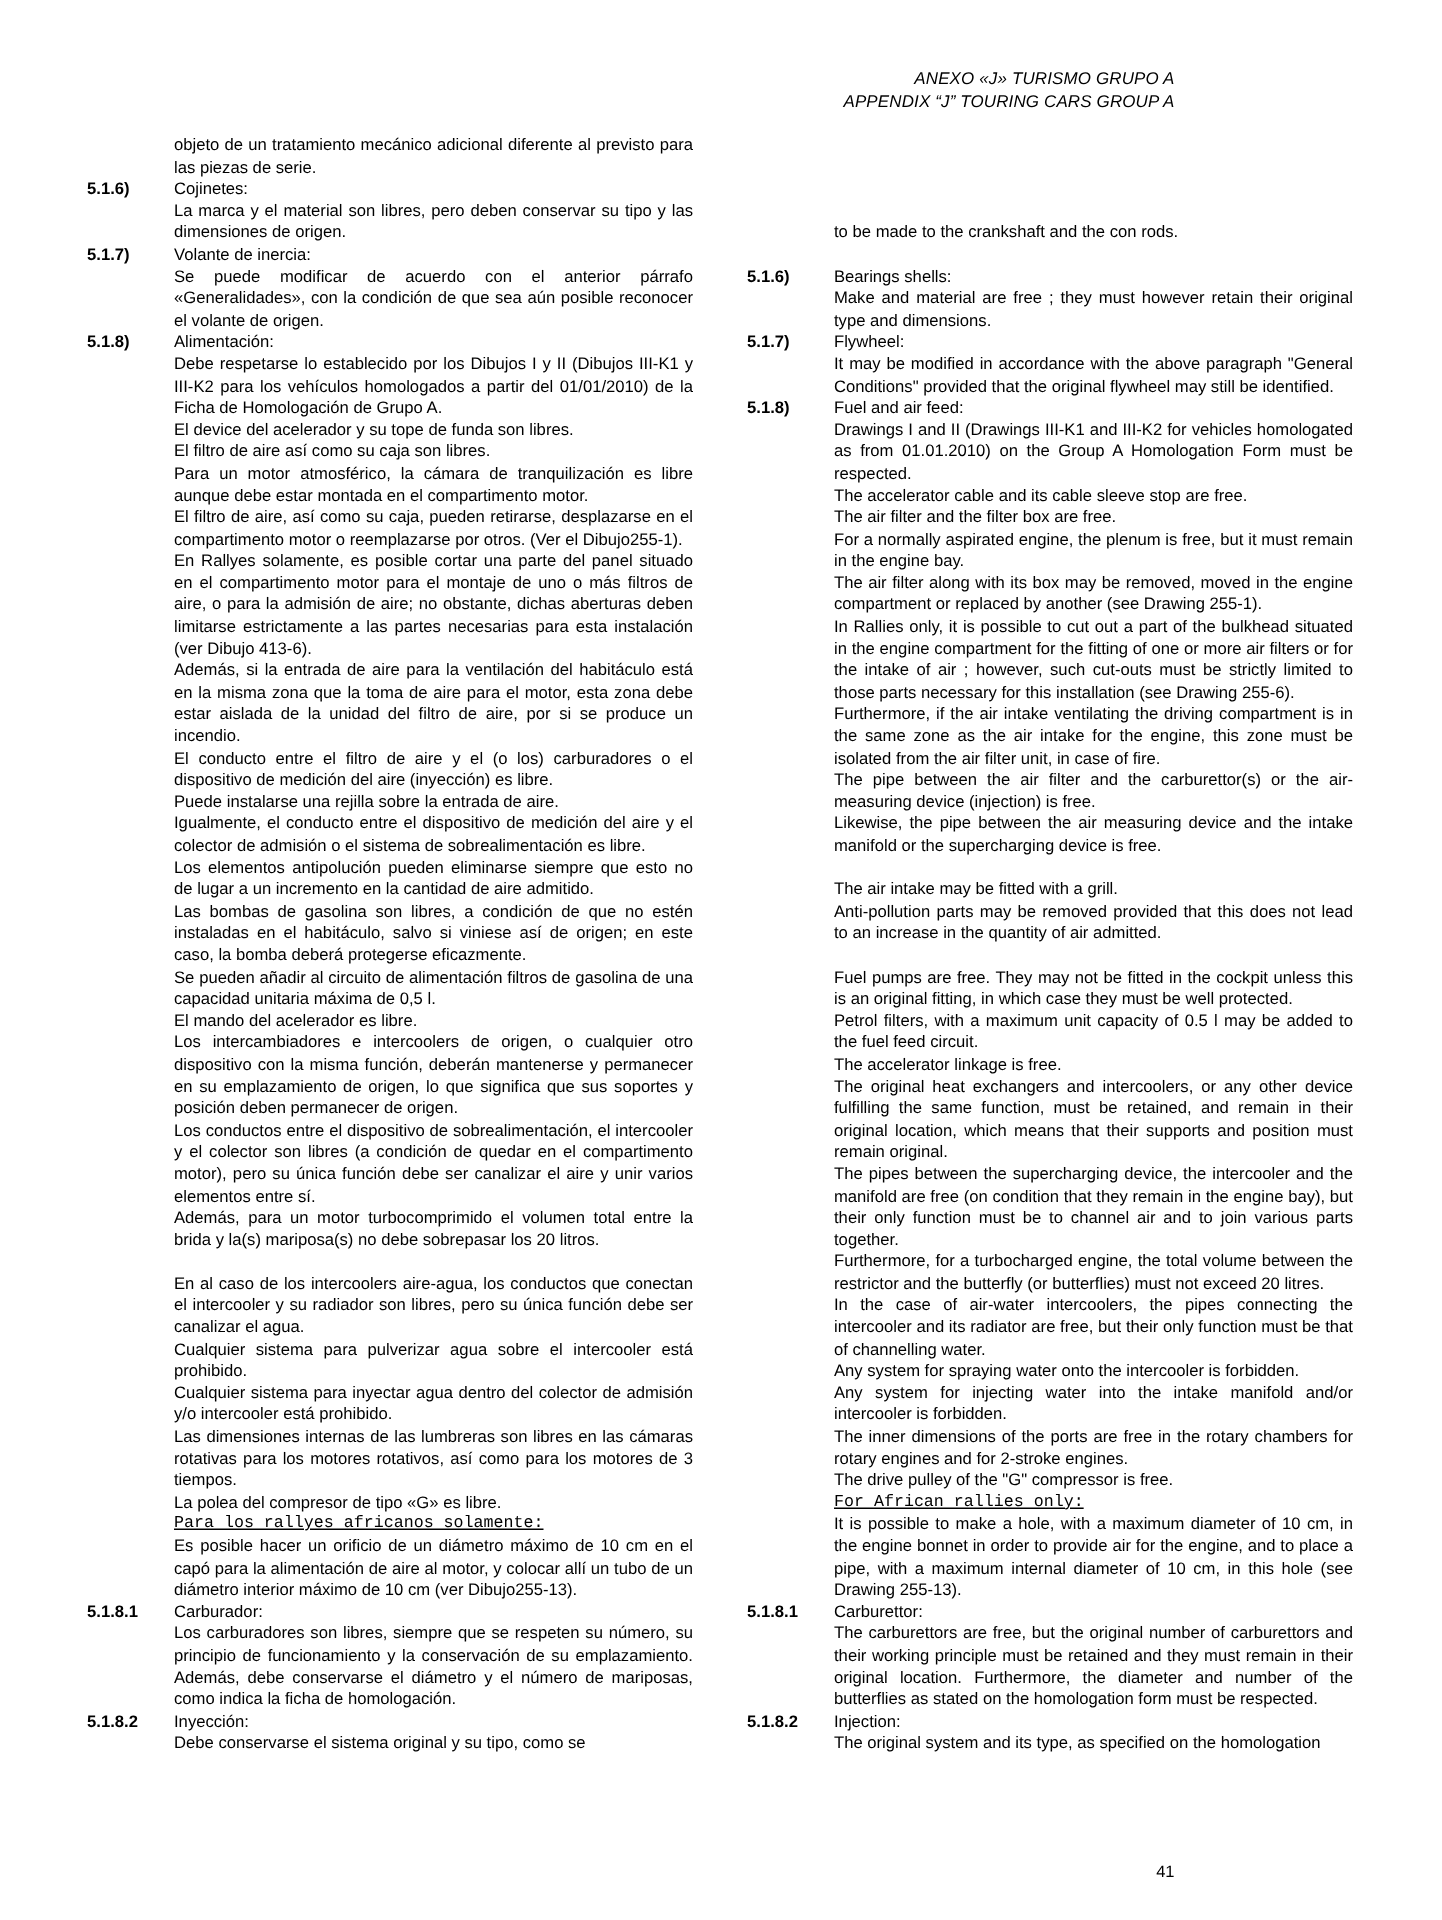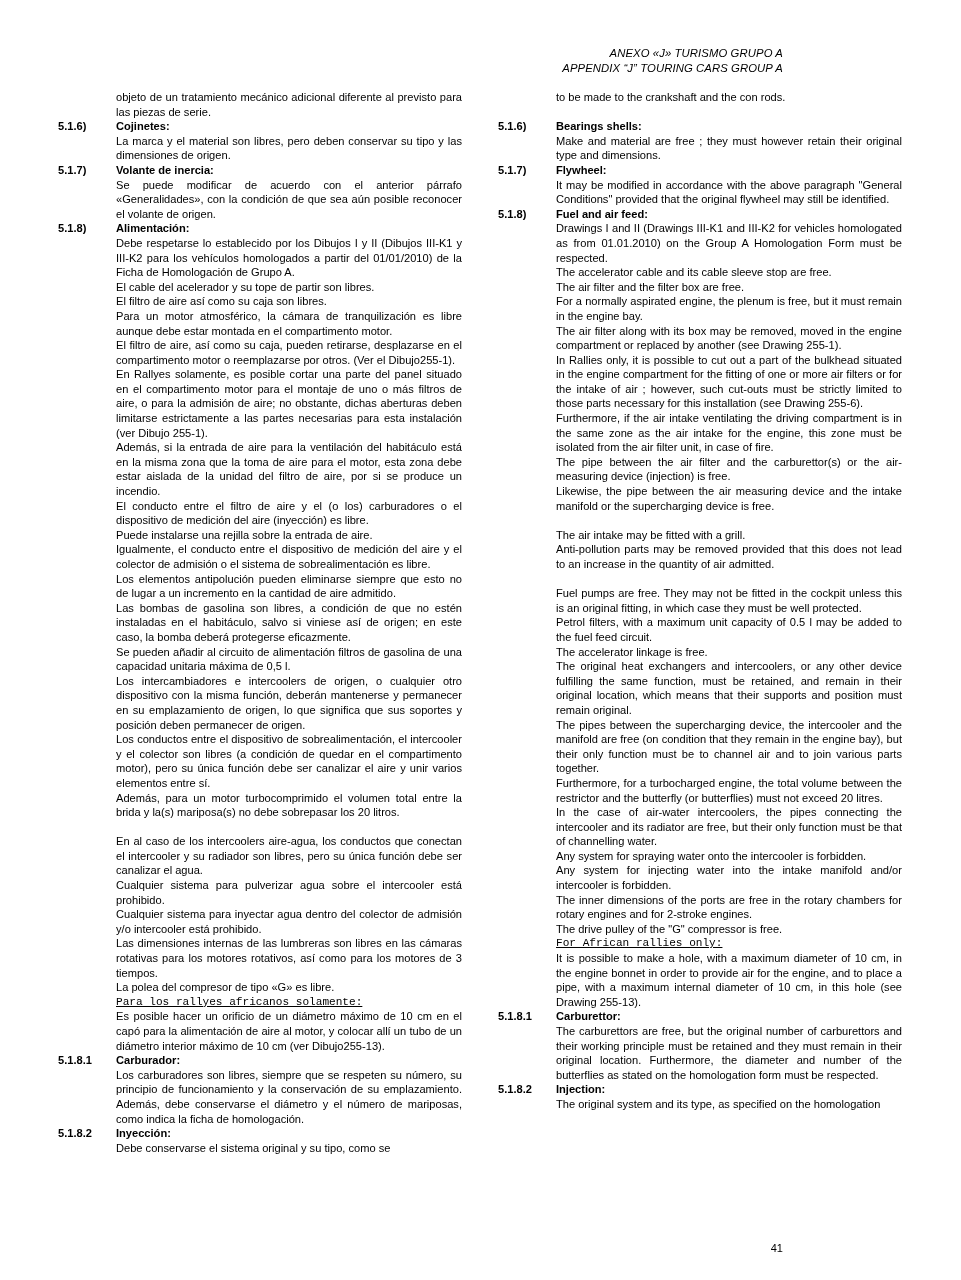--- a/index.html
+++ b/index.html
@@ -31,20 +31,21 @@
     line-height: 15px;
     letter-spacing: 0.1px;
   }
   .columns {
     position: absolute;
     top: 90px;
     left: 58px;
     width: 845px;
     display: flex;
     gap: 36px;
+    align-items: flex-end;
   }
   .col {
     width: 404px;
   }
   .row {
     display: flex;
     align-items: flex-start;
     margin-bottom: 0;
   }
   .num {
@@ -63,21 +64,21 @@
   .body.nojust {
     text-align: left;
   }
   .indent {
     margin-left: 58px;
     font-size: 11.1px;
     line-height: 14.6px;
     text-align: justify;
   }
   .bold {
-    font-weight: bold;
+    font-weight: normal;
   }
   .under {
     text-decoration: underline;
     font-family: Liberation Mono, monospace;
   }
   .gap {
     height: 14.6px;
   }
   .pageno {
     position: absolute;
@@ -126,32 +127,33 @@
         <div class="num"></div>
         <div class="body">Se puede modificar de acuerdo con el anterior párrafo «Generalidades», con la condición de que sea aún posible reconocer el volante de origen.</div>
       </div>
 
       <div class="row">
         <div class="num">5.1.8)</div>
         <div class="body bold nojust">Alimentación:</div>
       </div>
       <div class="indent">
         <p>Debe respetarse lo establecido por los Dibujos I y II (Dibujos III-K1 y III-K2 para los vehículos homologados a partir del 01/01/2010) de la Ficha de Homologación de Grupo A.</p>
-        <p>El cable del acelerador y su tope de partir son libres.</p>
+        <p>El device del acelerador y su tope de funda son libres.</p>
         <p>El filtro de aire así como su caja son libres.</p>
         <p>Para un motor atmosférico, la cámara de tranquilización es libre aunque debe estar montada en el compartimento motor.</p>
         <p>El filtro de aire, así como su caja, pueden retirarse, desplazarse en el compartimento motor o reemplazarse por otros. (Ver el Dibujo255-1).</p>
-        <p>En Rallyes solamente, es posible cortar una parte del panel situado en el compartimento motor para el montaje de uno o más filtros de aire, o para la admisión de aire; no obstante, dichas aberturas deben limitarse estrictamente a las partes necesarias para esta instalación (ver Dibujo 255-1).</p>
+        <p>En Rallyes solamente, es posible cortar una parte del panel situado en el compartimento motor para el montaje de uno o más filtros de aire, o para la admisión de aire; no obstante, dichas aberturas deben limitarse estrictamente a las partes necesarias para esta instalación (ver Dibujo 413-6).</p>
         <p>Además, si la entrada de aire para la ventilación del habitáculo está en la misma zona que la toma de aire para el motor, esta zona debe estar aislada de la unidad del filtro de aire, por si se produce un incendio.</p>
         <p>El conducto entre el filtro de aire y el (o los) carburadores o el dispositivo de medición del aire (inyección) es libre.</p>
         <p>Puede instalarse una rejilla sobre la entrada de aire.</p>
         <p>Igualmente, el conducto entre el dispositivo de medición del aire y el colector de admisión o el sistema de sobrealimentación es libre.</p>
         <p>Los elementos antipolución pueden eliminarse siempre que esto no de lugar a un incremento en la cantidad de aire admitido.</p>
         <p>Las bombas de gasolina son libres, a condición de que no estén instaladas en el habitáculo, salvo si viniese así de origen; en este caso, la bomba deberá protegerse eficazmente.</p>
         <p>Se pueden añadir al circuito de alimentación filtros de gasolina de una capacidad unitaria máxima de 0,5 l.</p>
+        <p>El mando del acelerador es libre.</p>
         <p>Los intercambiadores e intercoolers de origen, o cualquier otro dispositivo con la misma función, deberán mantenerse y permanecer en su emplazamiento de origen, lo que significa que sus soportes y posición deben permanecer de origen.</p>
         <p>Los conductos entre el dispositivo de sobrealimentación, el intercooler y el colector son libres (a condición de quedar en el compartimento motor), pero su única función debe ser canalizar el aire y unir varios elementos entre sí.</p>
         <p>Además, para un motor turbocomprimido el volumen total entre la brida y la(s) mariposa(s) no debe sobrepasar los 20 litros.</p>
         <div class="gap"></div>
         <p>En al caso de los intercoolers aire-agua, los conductos que conectan el intercooler y su radiador son libres, pero su única función debe ser canalizar el agua.</p>
         <p>Cualquier sistema para pulverizar agua sobre el intercooler está prohibido.</p>
         <p>Cualquier sistema para inyectar agua dentro del colector de admisión y/o intercooler está prohibido.</p>
         <p>Las dimensiones internas de las lumbreras son libres en las cámaras rotativas para los motores rotativos, así como para los motores de 3 tiempos.</p>
         <p>La polea del compresor de tipo «G» es libre.</p>
         <p class="under">Para los rallyes africanos solamente:</p>

